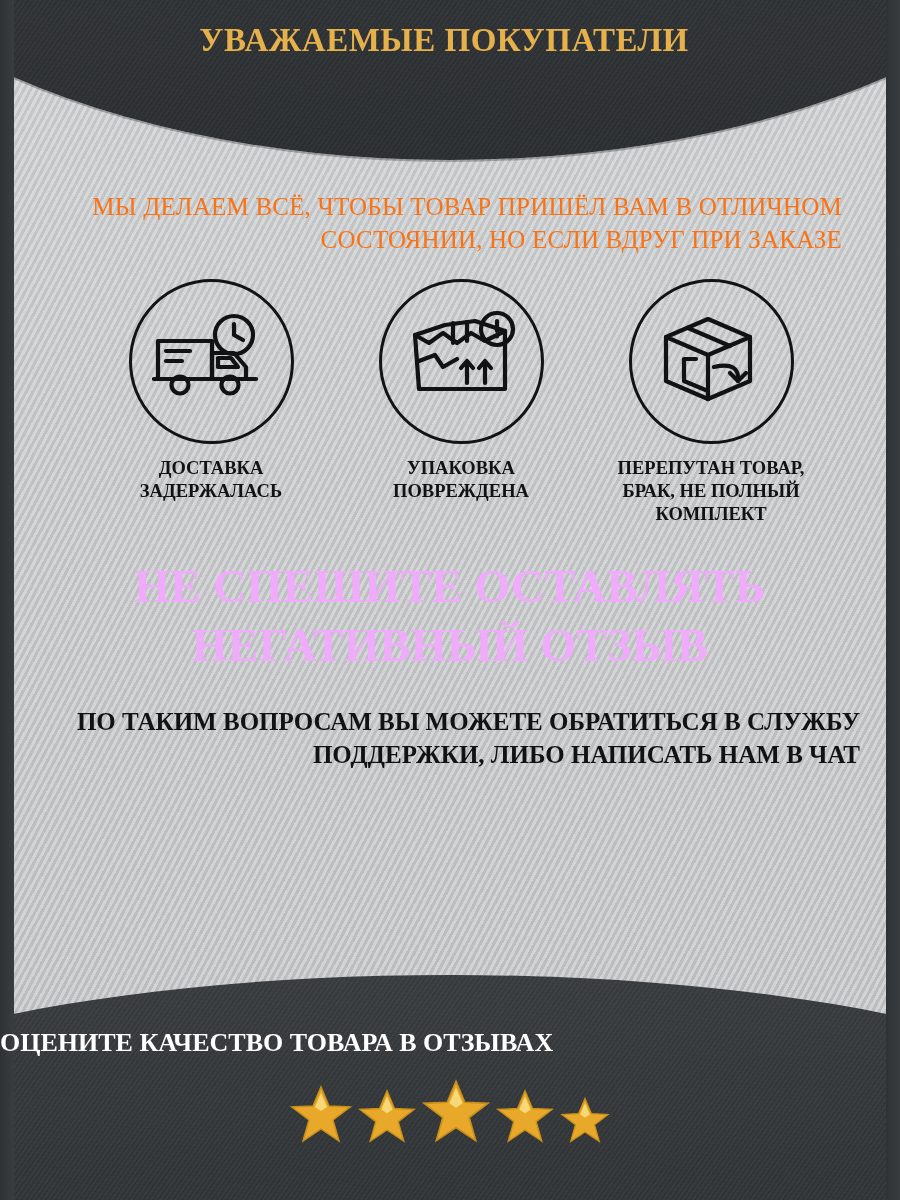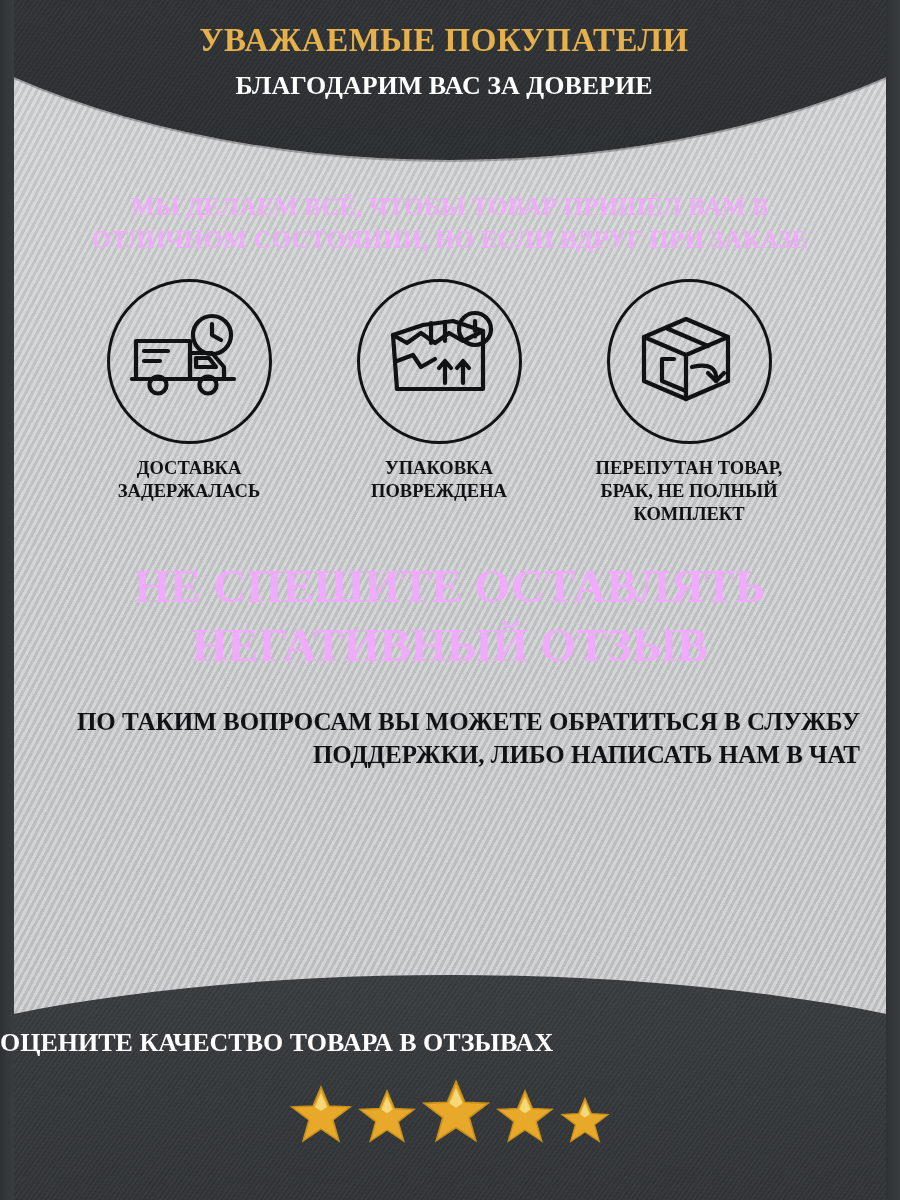--- a/index.html
+++ b/index.html
@@ -120,33 +120,34 @@
     position: absolute;
     z-index: 6;
     top: 190px;
     left: 30px;
     width: 840px;
     text-align: center;
   }
 
   .intro {
     font-size: 25px;
-    font-weight: bold;
-    color: #f0abfc;
+    font-weight: normal;
+    color: #f97316;
     text-transform: uppercase;
     line-height: 1.33;
     letter-spacing: 0.2px;
     padding: 0 28px;
+    text-align: right;
   }
 
   
   .icons {
     margin-top: 22px;
     display: flex;
-    justify-content: flex-start;
+    justify-content: flex-end;
     align-items: flex-start;
     padding: 0 34px;
   }
   .icon-col {
     width: 250px;
     display: flex;
     flex-direction: column;
     align-items: center;
   }
   .circle {
@@ -223,21 +224,20 @@
 <div id="page">
 
   <div class="panel"></div>
   <div class="dark-top"></div>
   <div class="dark-bottom"></div>
   <div class="frame-left"></div>
   <div class="frame-right"></div>
 
   <div class="header">
     <div class="header-title">УВАЖАЕМЫЕ ПОКУПАТЕЛИ</div>
-    <div class="header-sub">БЛАГОДАРИМ ВАС ЗА ДОВЕРИЕ</div>
   </div>
 
   <div class="content">
 
     <div class="intro">МЫ ДЕЛАЕМ ВСЁ, ЧТОБЫ ТОВАР ПРИШЁЛ ВАМ В ОТЛИЧНОМ СОСТОЯНИИ, НО ЕСЛИ ВДРУГ ПРИ ЗАКАЗЕ</div>
 
     <div class="icons">
 
       <div class="icon-col">
         <div class="circle">

